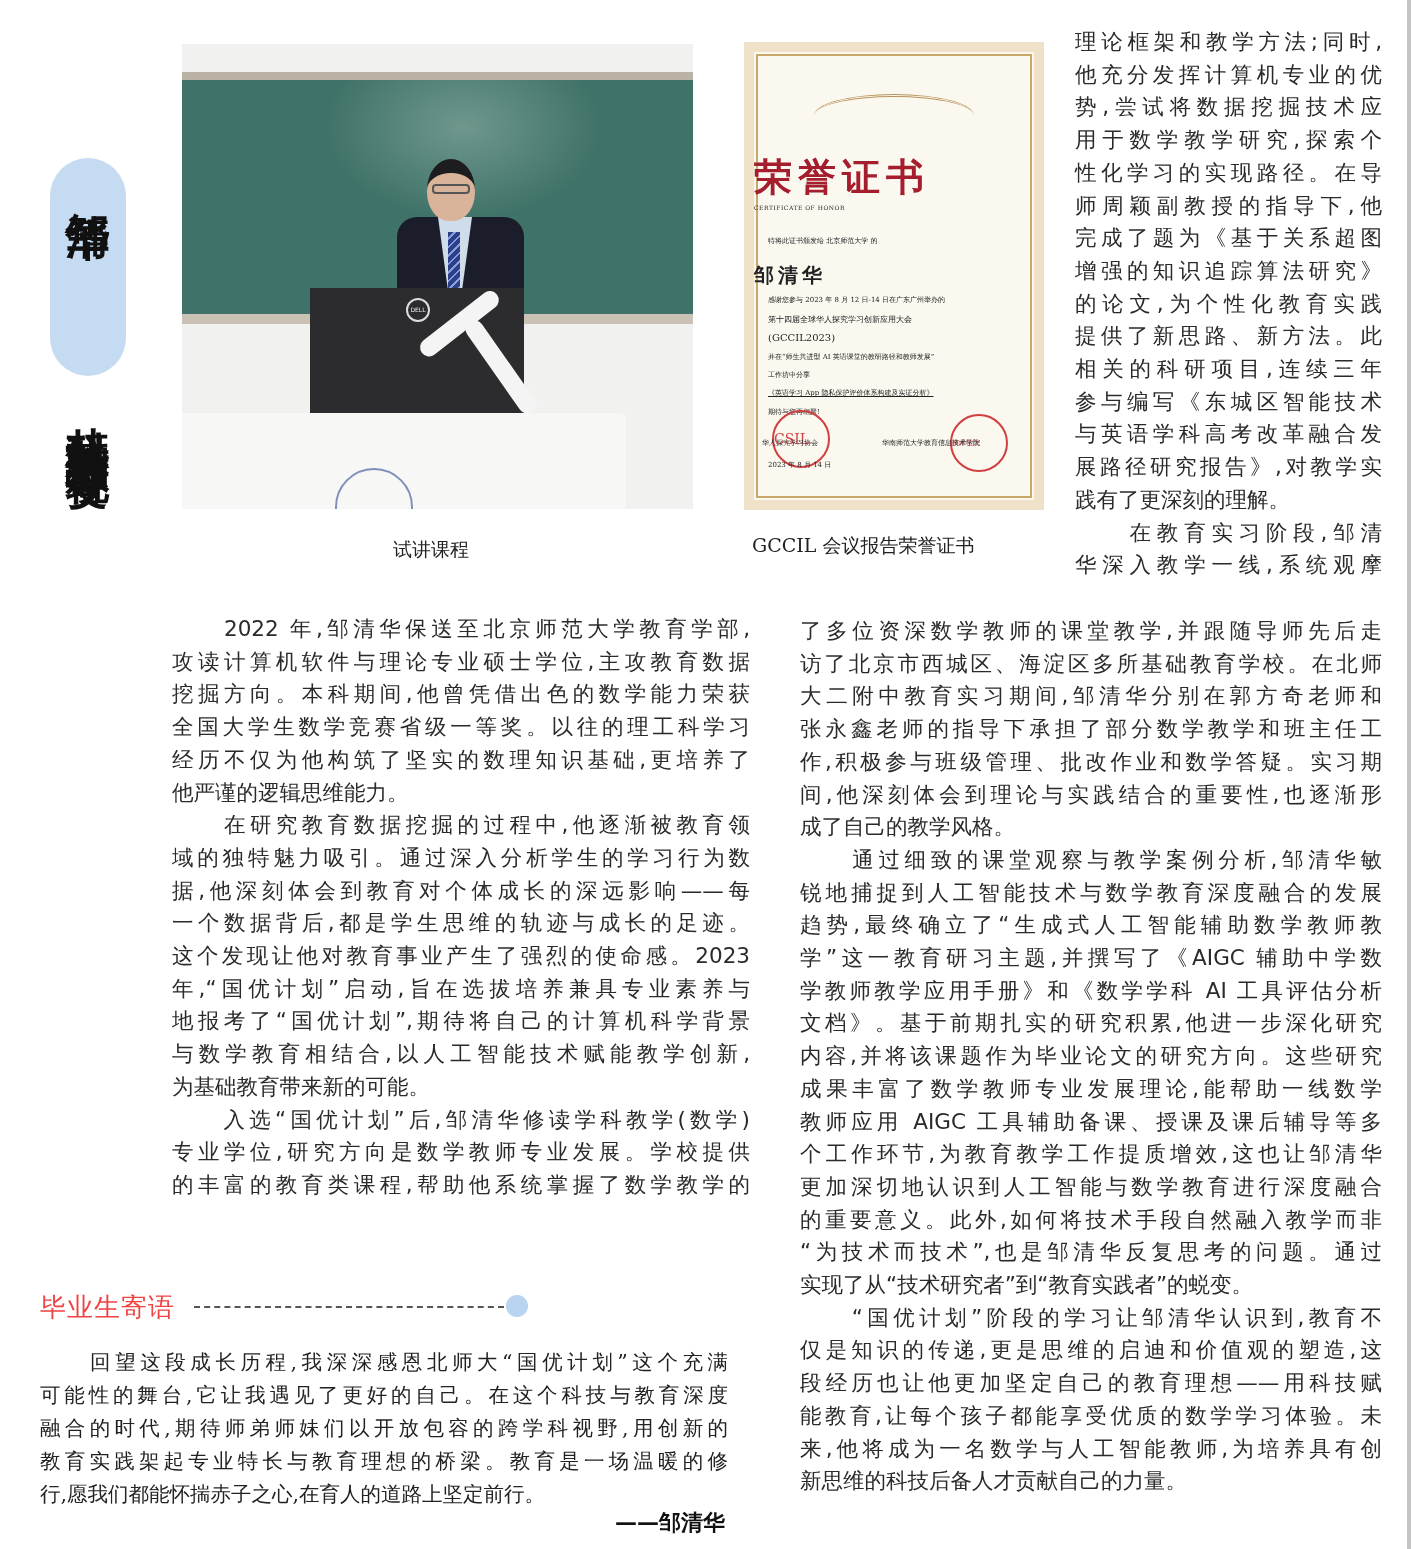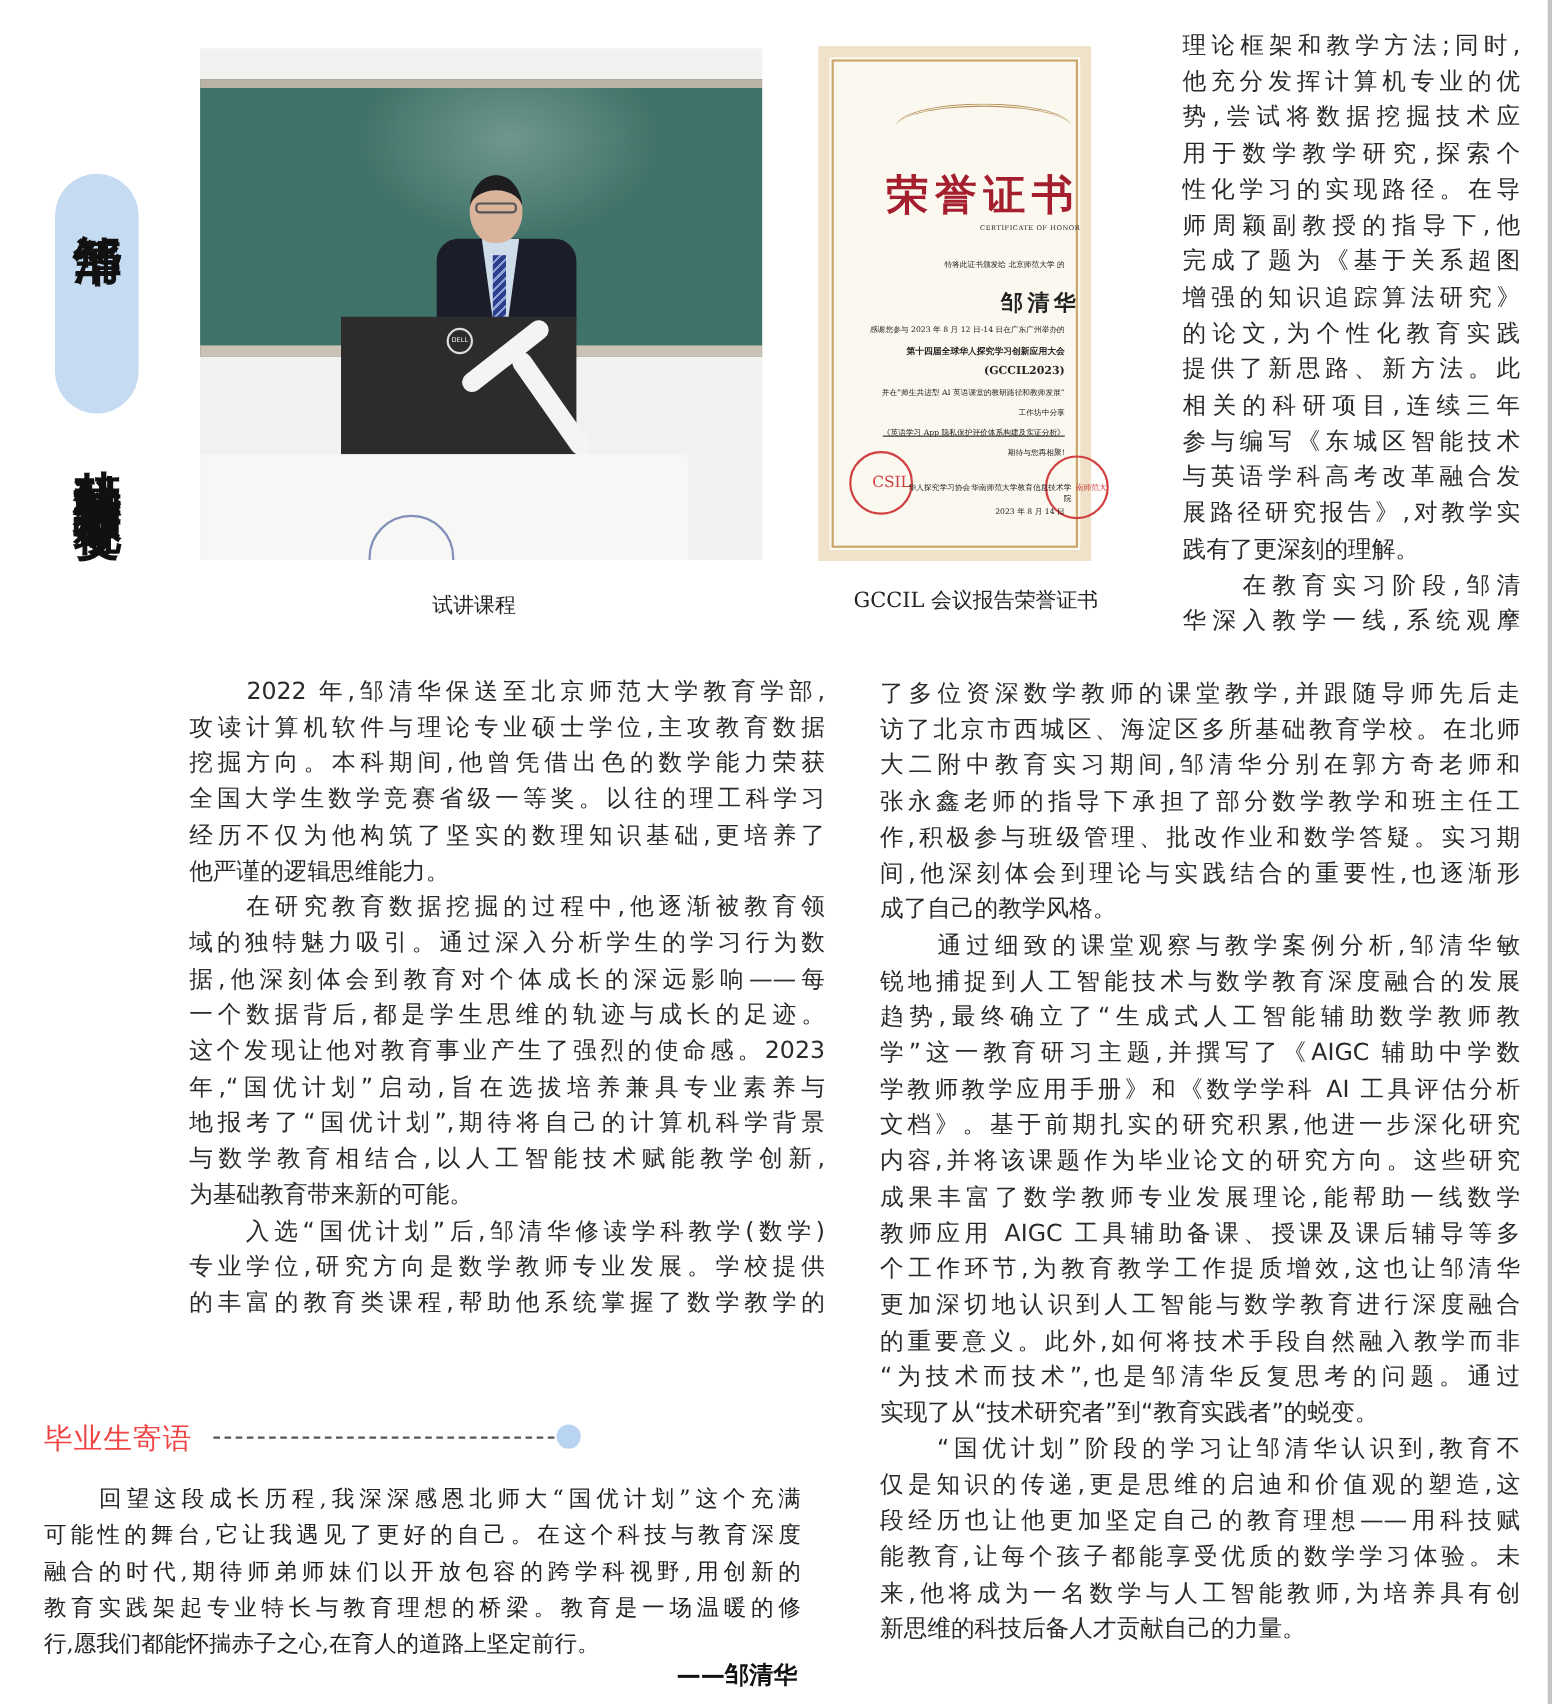--- a/index.html
+++ b/index.html
@@ -39,32 +39,32 @@
   .person-shirt { position:absolute; left:256px; top:173px; width:34px; height:75px; background:#cfdcea; clip-path:polygon(0 0,100% 0,70% 100%,30% 100%); }
   .person-tie { position:absolute; left:266px; top:188px; width:12px; height:58px; background:repeating-linear-gradient(135deg,#2b3f8c 0 4px,#8ca0d6 4px 6px); }
   .monitor { position:absolute; left:128px; top:244px; width:214px; height:125px; background:#2c2c2e; }
   .dell-logo { position:absolute; left:224px; top:254px; width:20px; height:20px; border-radius:50%; border:2px solid #ddd; font-size:6px; color:#eee; text-align:center; line-height:20px; font-family:"DejaVu Sans",sans-serif;}
   .arm { position:absolute; left:240px; top:300px; width:95px; height:18px; background:#f4f4f4; border-radius:9px; transform:rotate(-38deg); transform-origin:left center;}
   .arm2 { position:absolute; left:310px; top:268px; width:18px; height:110px; background:#f4f4f4; border-radius:9px; transform:rotate(-35deg);}
   .podium { position:absolute; left:0; top:369px; width:444px; height:100px; background:#f7f7f6; border-radius:0 6px 0 0; }
   .seal { position:absolute; left:153px; top:424px; width:78px; height:78px; border-radius:50%; border:2px solid #8090b8; box-sizing:border-box; }
 
   .cert {
-    position:absolute; left:744px; top:42px; width:248px; height:468px;
+    position:absolute; left:744px; top:42px; width:300px; height:468px;
     background:#fbf8f0; box-sizing:border-box;
     border:10px solid #efe2c8; outline:2px solid #c9a86a; outline-offset:-14px;
-    font-family:"DejaVu Serif","Liberation Serif",serif; text-align:right; color:#222;
+    font-family:"DejaVu Serif","Liberation Serif",serif; text-align:left; color:#222;
   }
   .cert-ornament { position:absolute; left:60px; top:42px; width:160px; height:40px;
     border-top:3px double #b8935a; border-radius:50% 50% 0 0; }
   .cert-title { position:absolute; left:0; right:0; top:100px; font-size:38px; font-weight:bold; color:#a51e2e; letter-spacing:6px; }
   .cert-sub { position:absolute; left:0; right:0; top:152px; font-size:6px; letter-spacing:0.5px; }
   .cert-line { position:absolute; left:14px; right:14px; font-size:7px; }
   .cert-name { position:absolute; left:0; right:0; top:210px; font-size:20px; font-weight:bold; letter-spacing:4px; }
-  .cert-bold { font-weight:bold; font-size:8px; }
+  .cert-bold { font-weight:normal; font-size:8px; }
   .cert-stamp { position:absolute; width:54px; height:54px; border-radius:50%; border:2px solid #d04040; color:#d04040; font-size:14px; line-height:54px; }
 
   .caption { position:absolute; font-size:19px; color:#222; font-family:"DejaVu Serif","Liberation Serif",serif; }
 
   
   .col {
     position:absolute; font-family:"DejaVu Sans","Liberation Sans",sans-serif;
     font-size:21.5px; line-height:32.7px; color:#2a2a2a; text-align:justify;
   }
   .line { display:block; white-space:nowrap; text-align:justify; text-align-last:justify; }
@@ -122,21 +122,21 @@
   <div class="cert-line" style="top:336px;text-decoration:underline">《英语学习 App 隐私保护评价体系构建及实证分析》</div>
   <div class="cert-line" style="top:355px">期待与您再相聚!</div>
   <div class="cert-stamp" style="left:18px;top:358px">CSIL</div>
   <div class="cert-stamp" style="left:196px;top:362px;font-size:7px">南师范大</div>
   <div class="cert-line" style="top:386px;left:8px;right:auto;width:120px">华人探究学习协会</div>
   <div class="cert-line" style="top:386px;left:128px;right:8px">华南师范大学教育信息技术学院</div>
   <div class="cert-line" style="top:408px">2023 年 8 月 14 日</div>
 </div>
 
 <div class="caption" style="left:393px;top:537px">试讲课程</div>
-<div class="caption" style="left:776px;top:533px">GCCIL 会议报告荣誉证书</div>
+<div class="caption" style="left:752px;top:533px">GCCIL 会议报告荣誉证书</div>
 
 <div class="col" style="left:1075px;top:26px;width:307px">
   <span class="line">理论框架和教学方法;同时,</span>
   <span class="line">他充分发挥计算机专业的优</span>
   <span class="line">势,尝试将数据挖掘技术应</span>
   <span class="line">用于数学教学研究,探索个</span>
   <span class="line">性化学习的实现路径。在导</span>
   <span class="line">师周颖副教授的指导下,他</span>
   <span class="line">完成了题为《基于关系超图</span>
   <span class="line">增强的知识追踪算法研究》</span>

